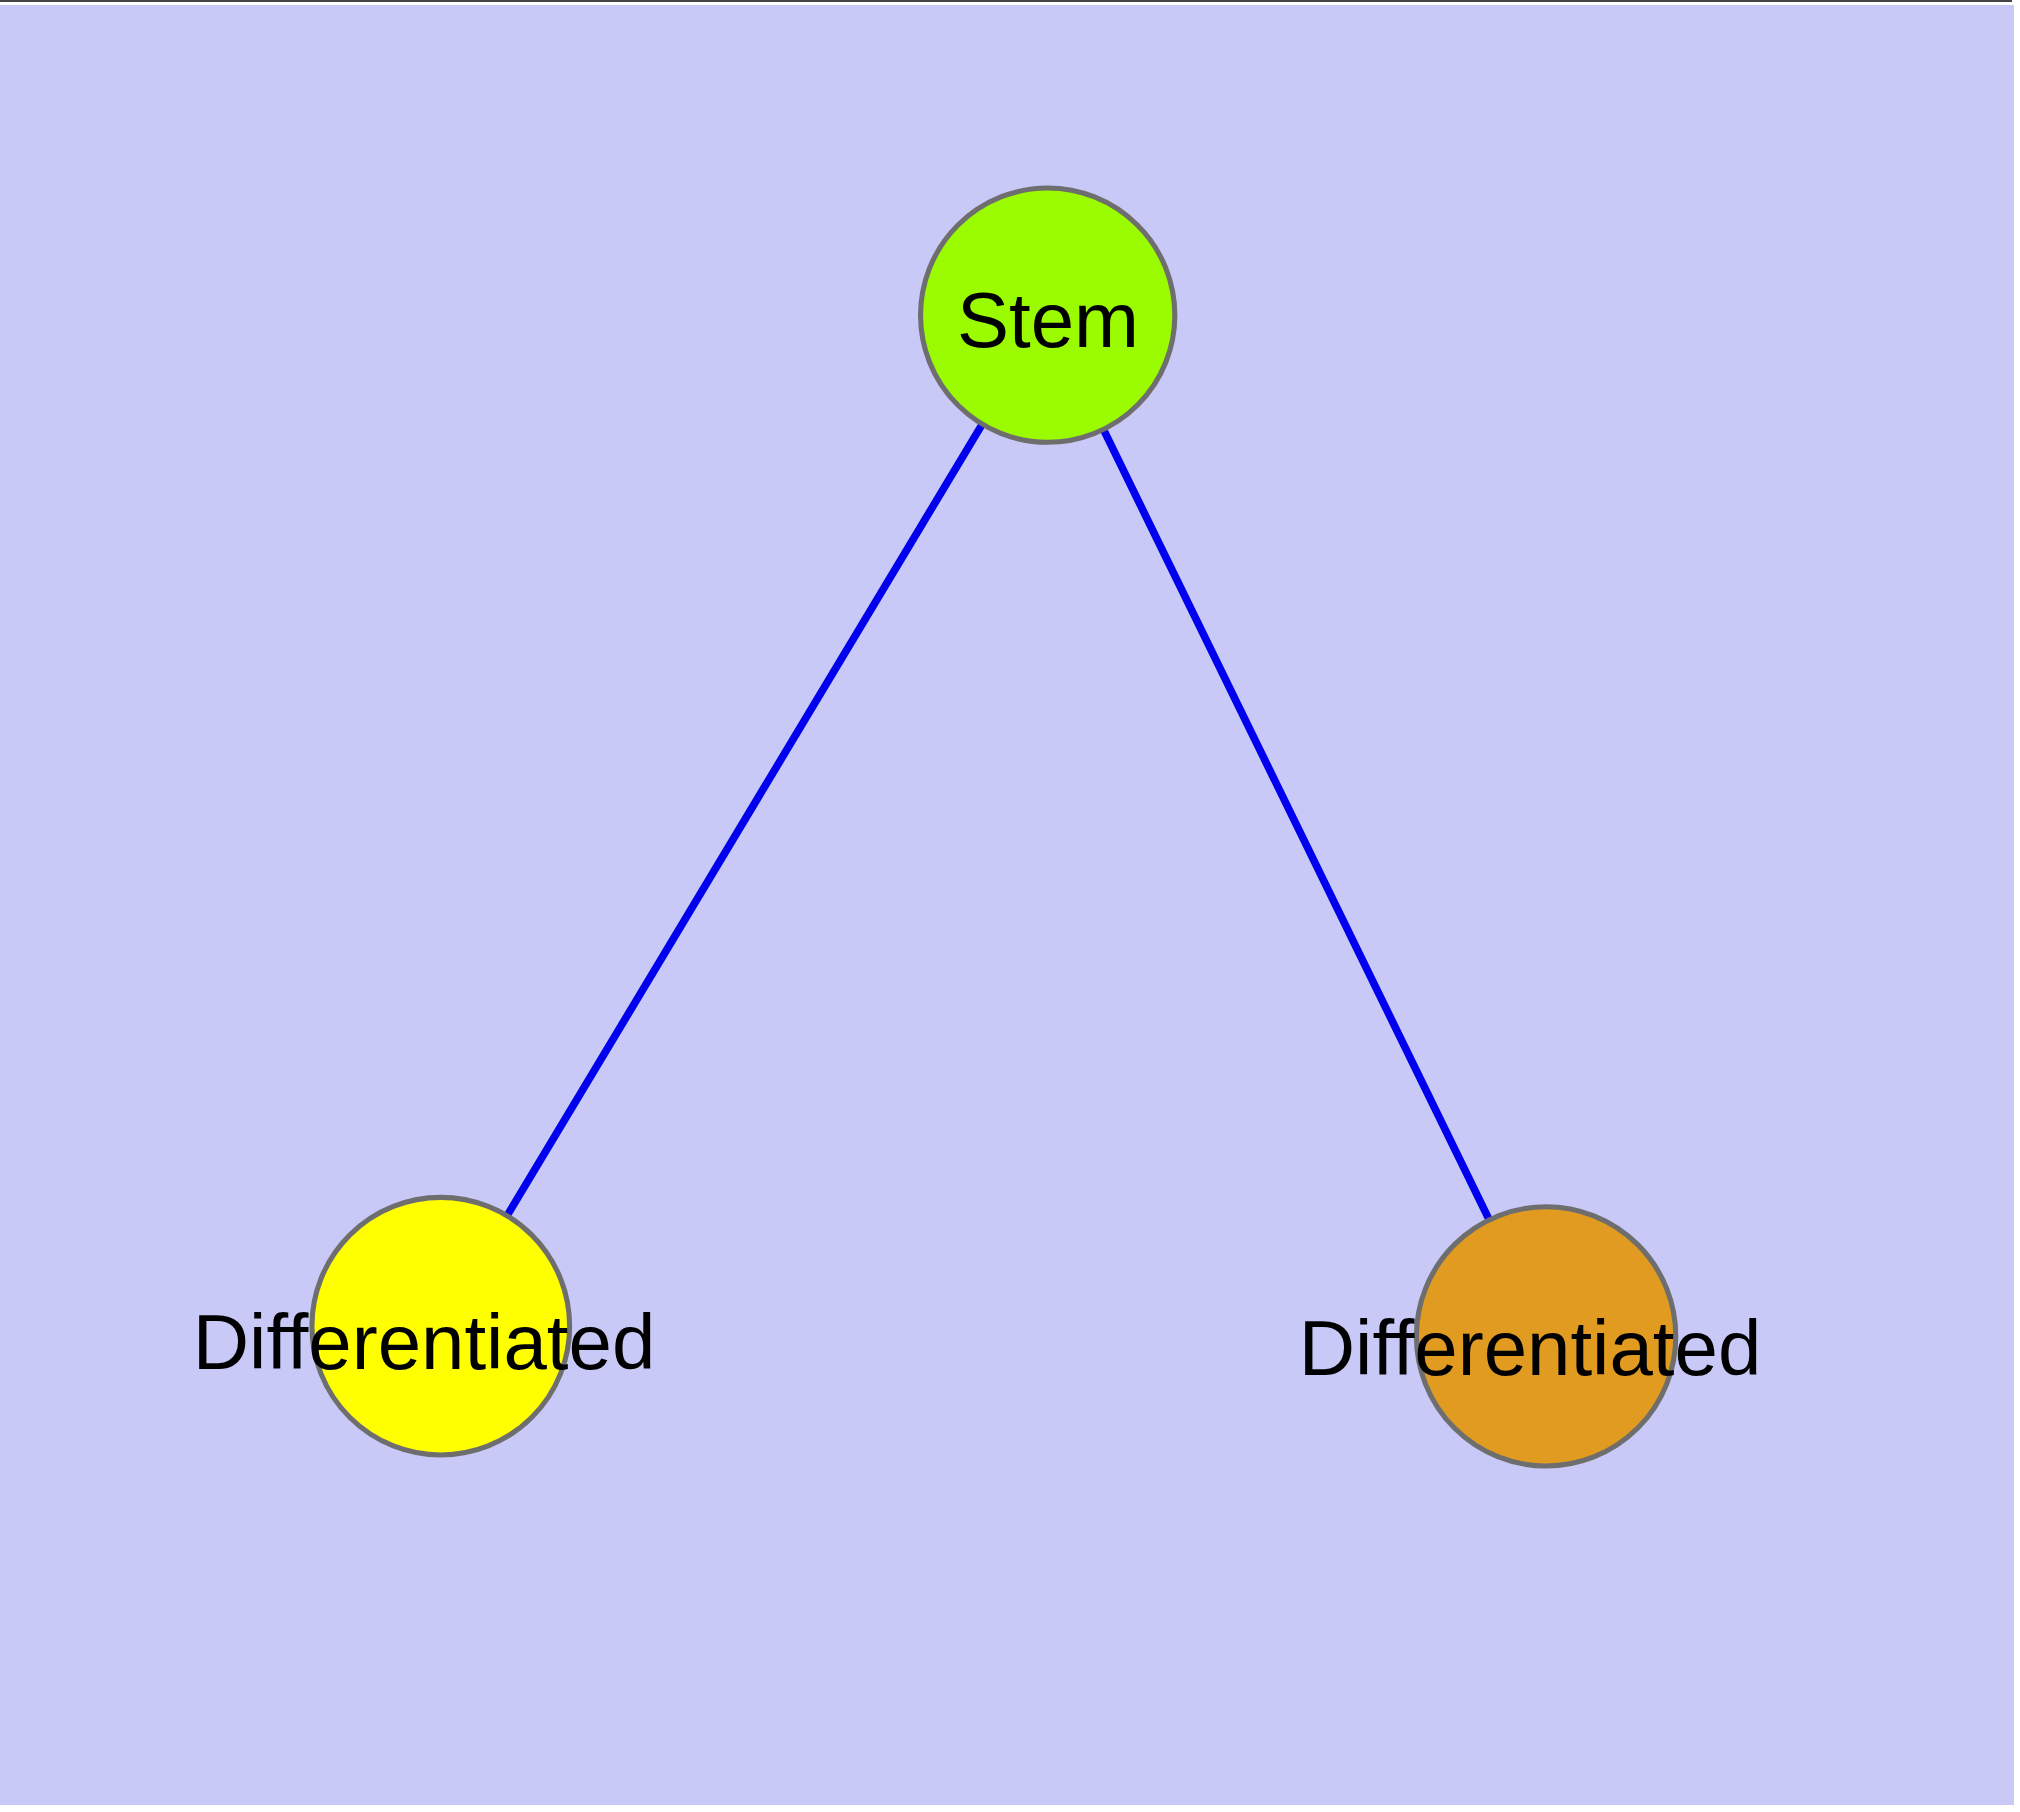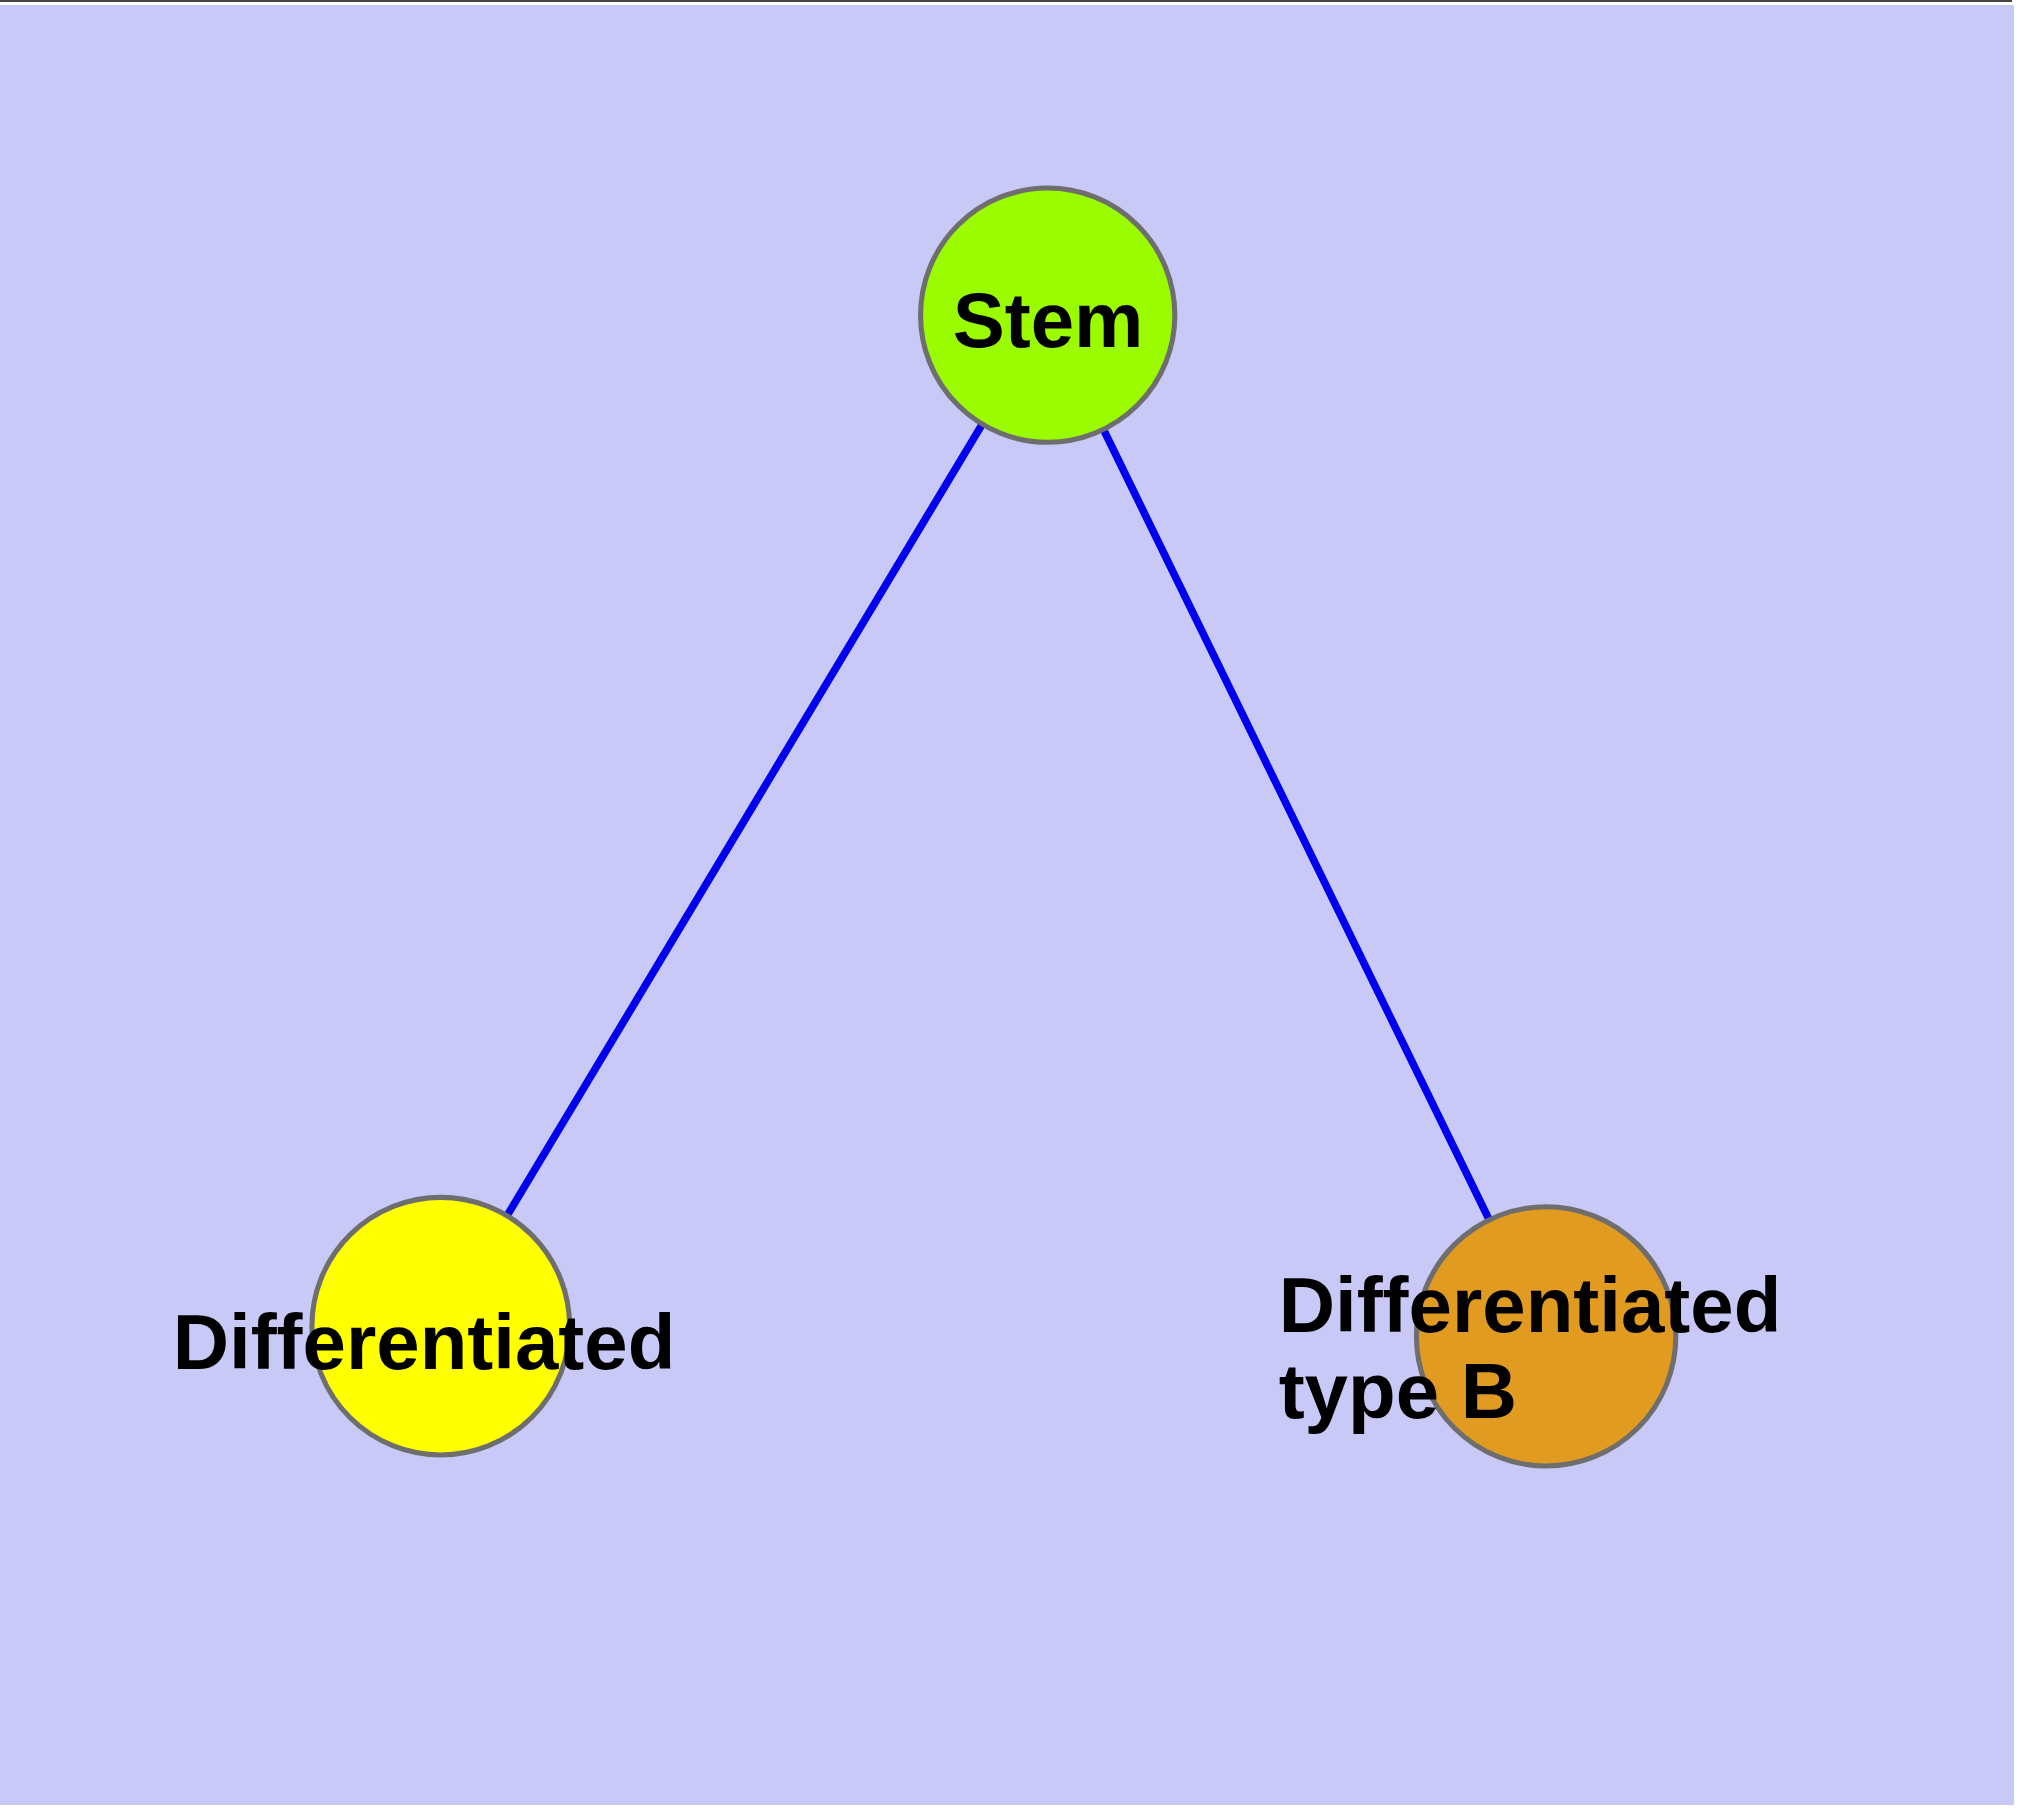--- a/index.html
+++ b/index.html
@@ -38,23 +38,23 @@
     stroke-width: 9;
     stroke-linecap: round;
   }
   svg circle.node {
     stroke: #6e6e6e;
     stroke-width: 6;
   }
   .node-label {
     position: absolute;
     transform: translate(-50%, -50%);
-    text-align: left;
+    text-align: right;
     white-space: nowrap;
-    font-weight: bold;
+    font-weight: normal;
     font-size: 78px;
     line-height: 86px;
     color: #000000;
     pointer-events: none;
   }
 </style>
 </head>
 <body>
 
 <div class="screen">
@@ -74,17 +74,16 @@
     <div class="node-label" style="left:1048px; top:315px;">
       <div>Stem</div>
     </div>
 
     <div class="node-label" style="left:424px; top:1337px;">
       <div>Differentiated</div>
     </div>
 
     <div class="node-label" style="left:1530px; top:1343px;">
       <div>Differentiated</div>
-      <div>type B</div>
     </div>
   </div>
 </div>
 
 
 </body></html>

